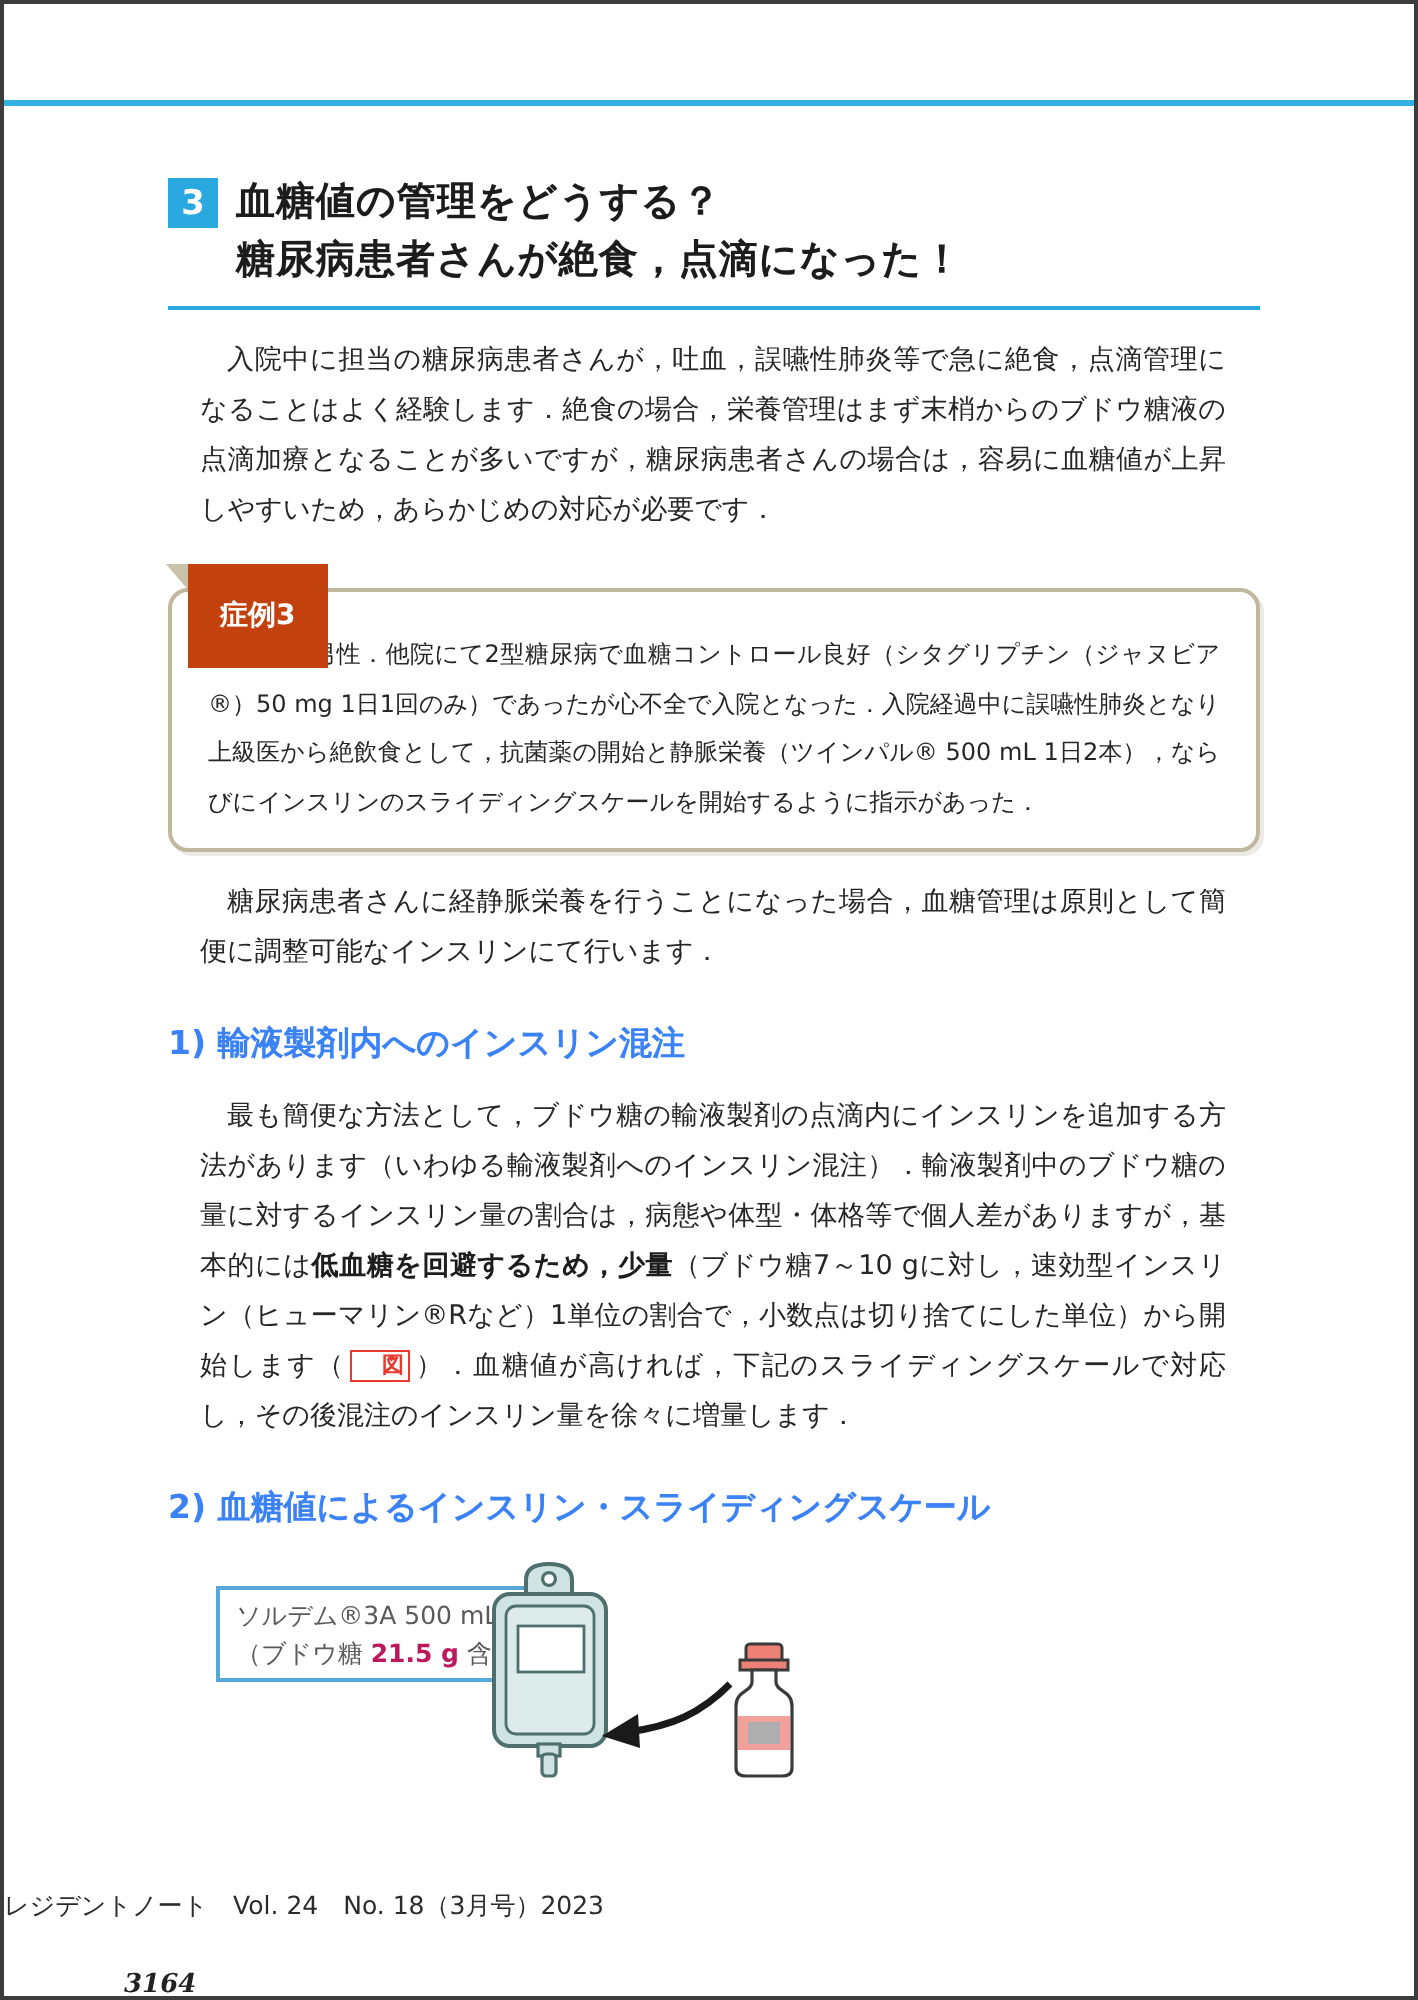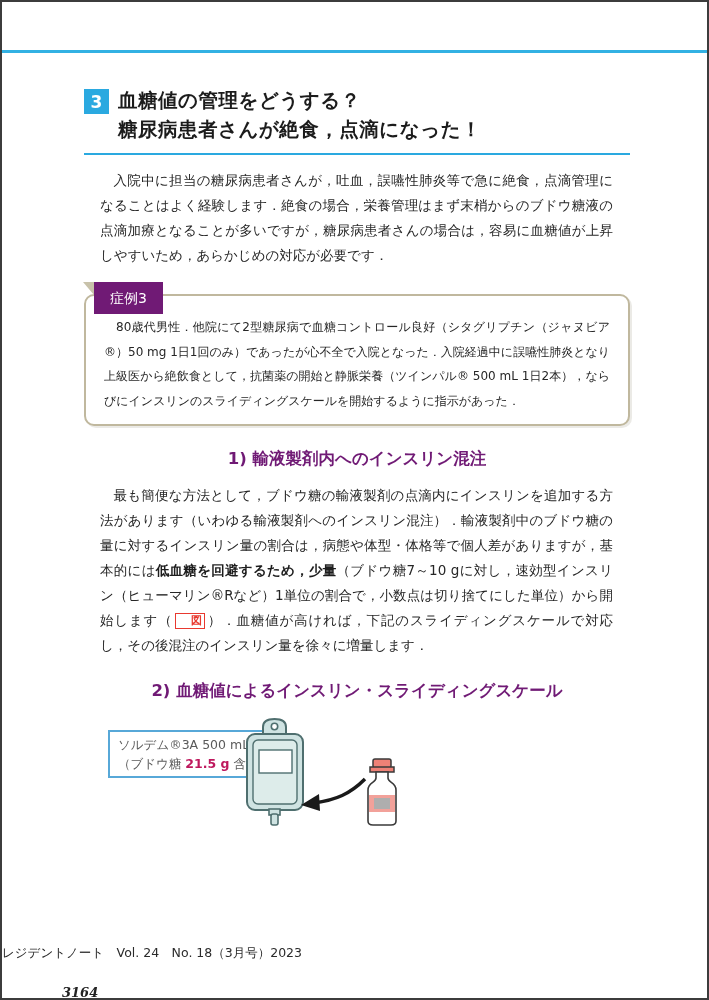--- a/index.html
+++ b/index.html
@@ -36,32 +36,32 @@
   .case-box {
     position:relative;
     margin-top:26px;
     border:2px solid #c0b89e; border-radius:10px;
     padding:19px 18px 11px 18px;
     box-shadow:2px 2px 0 rgba(120,115,90,0.15);
     background:#fff;
   }
   .case-label {
     position:absolute; top:-14px; left:8px;
-    background:#701a75; color:#fff;
-    font-weight:normal; font-size:14px; line-height:24px;
-    padding:4px 16px;
+    background:#c2410c; color:#fff;
+    font-weight:bold; font-size:14px; line-height:24px;
+    padding:14px 16px;
   }
   .case-label::before {
     content:""; position:absolute; left:-11px; top:0;
     border-style:solid; border-width:0 11px 13px 0;
     border-color:transparent #c8c2aa transparent transparent;
   }
   .case-body { font-size:12px; line-height:24.5px; text-align:justify; text-indent:1em; }
 
-  .section-title { margin:22px 0 0 0; color:#701a75; font-weight:bold; font-size:16.5px;text-align:center; }
+  .section-title { margin:22px 0 0 0; color:#3b82f6; font-weight:bold; font-size:16.5px; }
 
   .fig-ref {
     color:#e8392f; border:1.5px solid #e8392f;
     font-size:11px; font-weight:bold; padding:0 2px; margin:0 2px;
     display:inline-block; line-height:14px; vertical-align:1px;
   }
   sup.refnum { font-size:9px; line-height:0; }
 
   .figure { position:relative; height:160px; margin-top:14px; }
   .bag-label-box {
@@ -99,20 +99,21 @@
     </div>
     <div class="heading-rule"></div>
 
     <p class="para">入院中に担当の糖尿病患者さんが，吐血，誤嚥性肺炎等で急に絶食，点滴管理になることはよく経験します．絶食の場合，栄養管理はまず末梢からのブドウ糖液の点滴加療となることが多いですが，糖尿病患者さんの場合は，容易に血糖値が上昇しやすいため，あらかじめの対応が必要です．</p>
 
     <div class="case-box">
       <div class="case-label">症例3</div>
       <div class="case-body">80歳代男性．他院にて2型糖尿病で血糖コントロール良好（シタグリプチン（ジャヌビア®）50 mg 1日1回のみ）であったが心不全で入院となった．入院経過中に誤嚥性肺炎となり上級医から絶飲食として，抗菌薬の開始と静脈栄養（ツインパル® 500 mL 1日2本），ならびにインスリンのスライディングスケールを開始するように指示があった．</div>
     </div>
 
+    <p class="para">糖尿病患者さんに経静脈栄養を行うことになった場合，血糖管理は原則として簡便に調整可能なインスリンにて行います．</p>
 
     <h3 class="section-title">1) 輸液製剤内へのインスリン混注</h3>
     <p class="para"><span>最も簡便な方法として，ブドウ糖の輸液製剤の点滴内にインスリンを追加する方法があります（いわゆる輸液製剤へのインスリン混注）．輸液製剤中のブドウ糖の量に対するインスリン量の割合は，病態や体型・体格等で個人差がありますが，基本的には</span><span class="b">低血糖を回避するため，少量</span><span>（ブドウ糖7～10 gに対し，速効型インスリン（ヒューマリン®Rなど）1単位の割合で，小数点は切り捨てにした単位）から開始します（</span><span class="fig-ref">図</span><span>）．血糖値が高ければ，下記のスライディングスケールで対応し，その後混注のインスリン量を徐々に増量します．</span></p>
 
     <h3 class="section-title">2) 血糖値によるインスリン・スライディングスケール</h3>
 
     <div class="figure">
 
       <div class="bag-label-box">
         <div>ソルデム®3A 500 mL</div>

